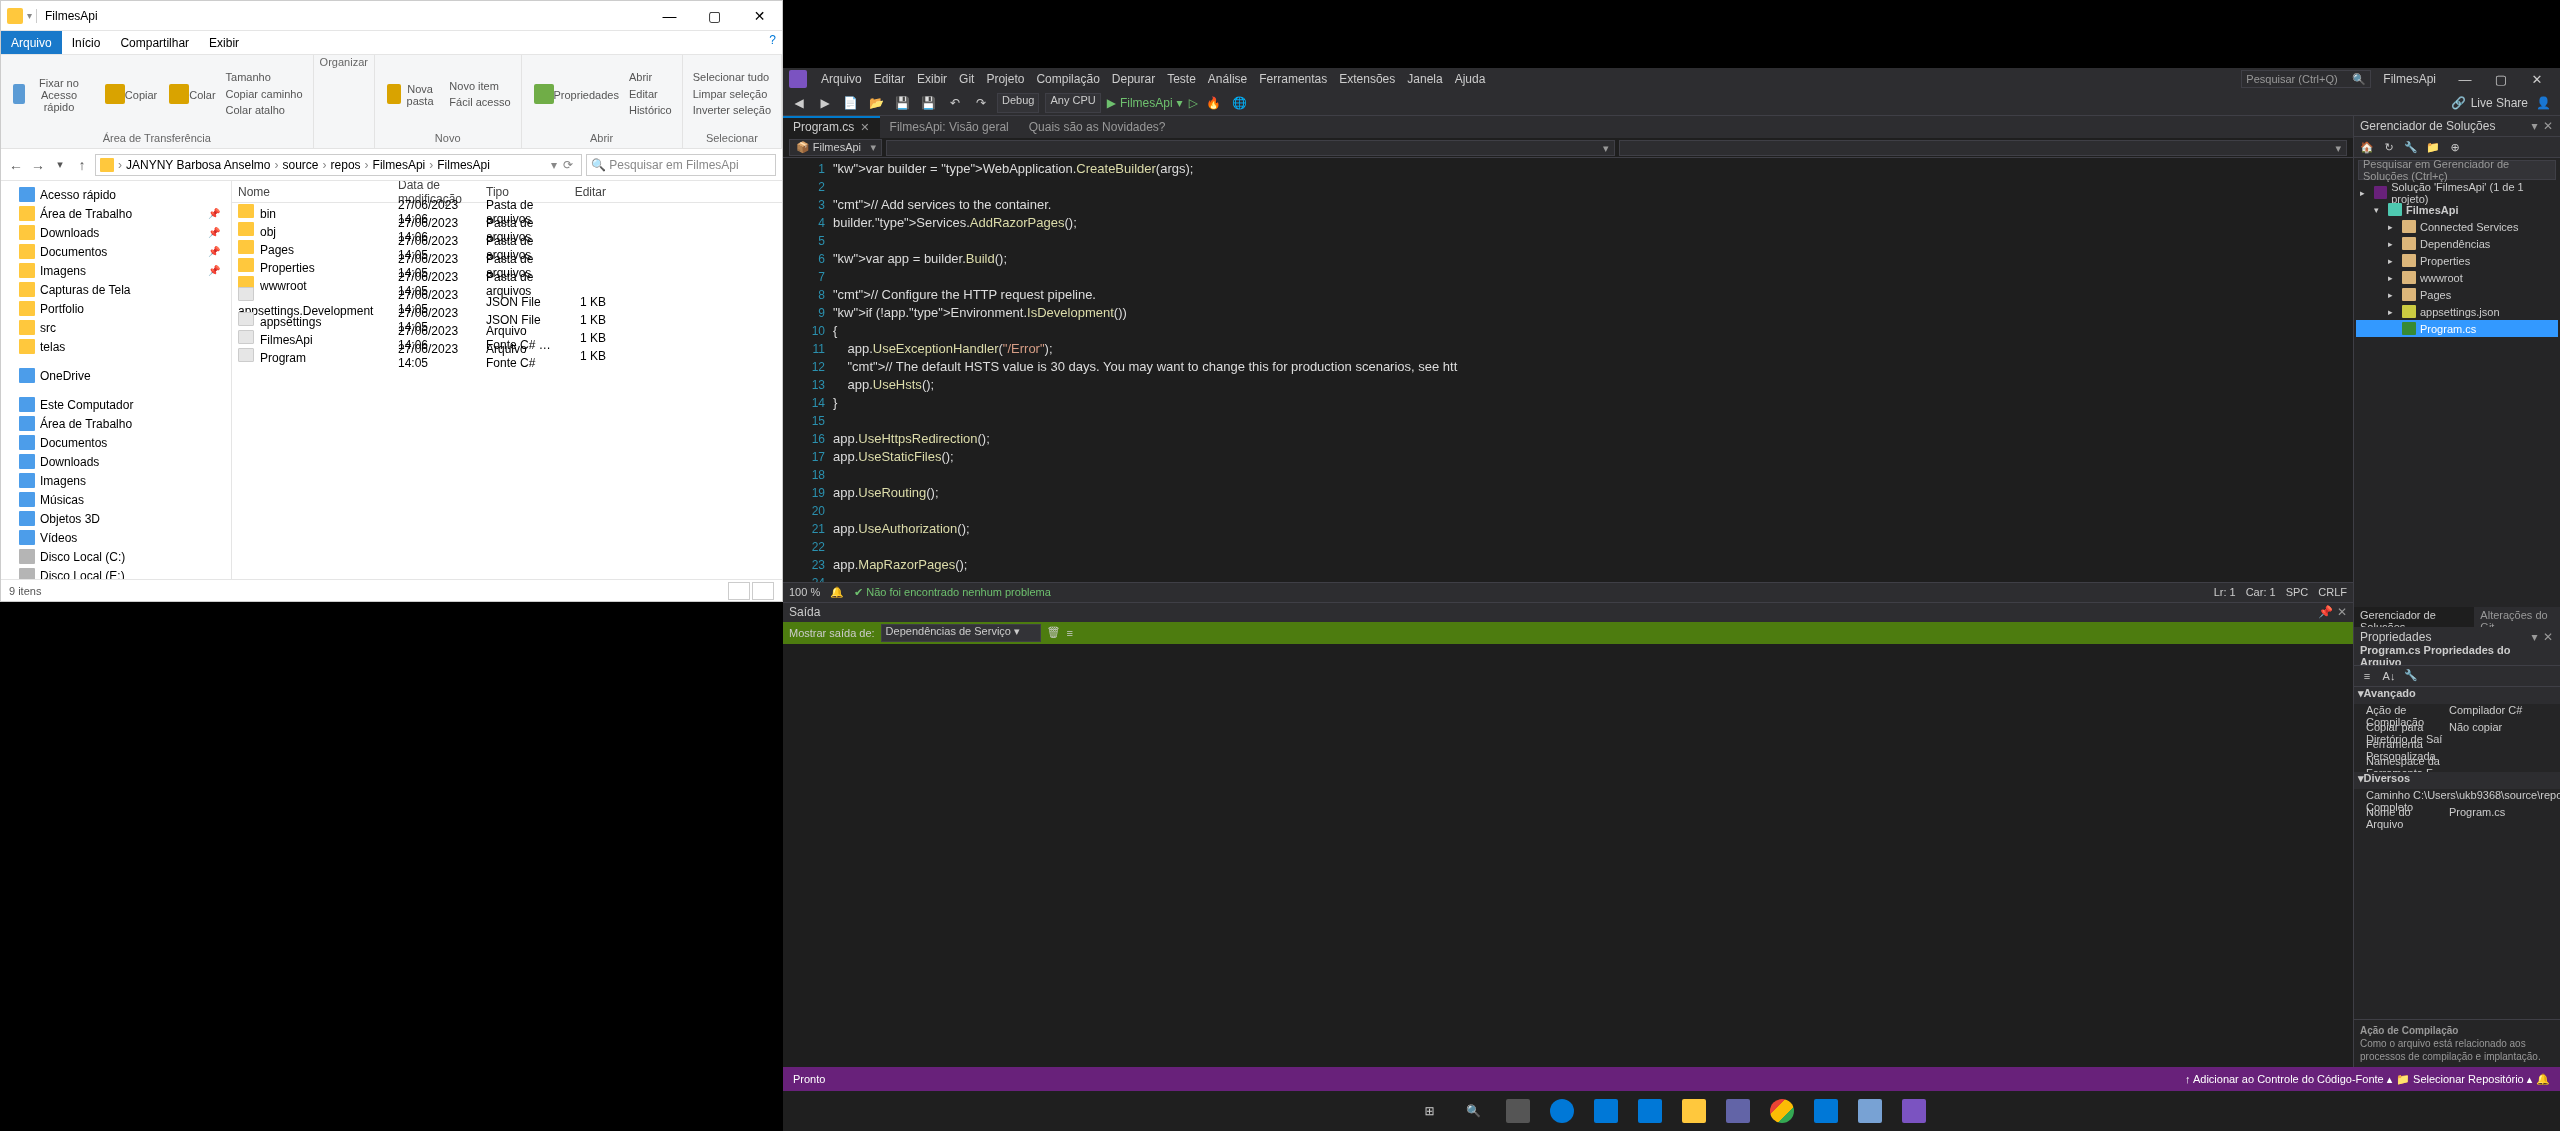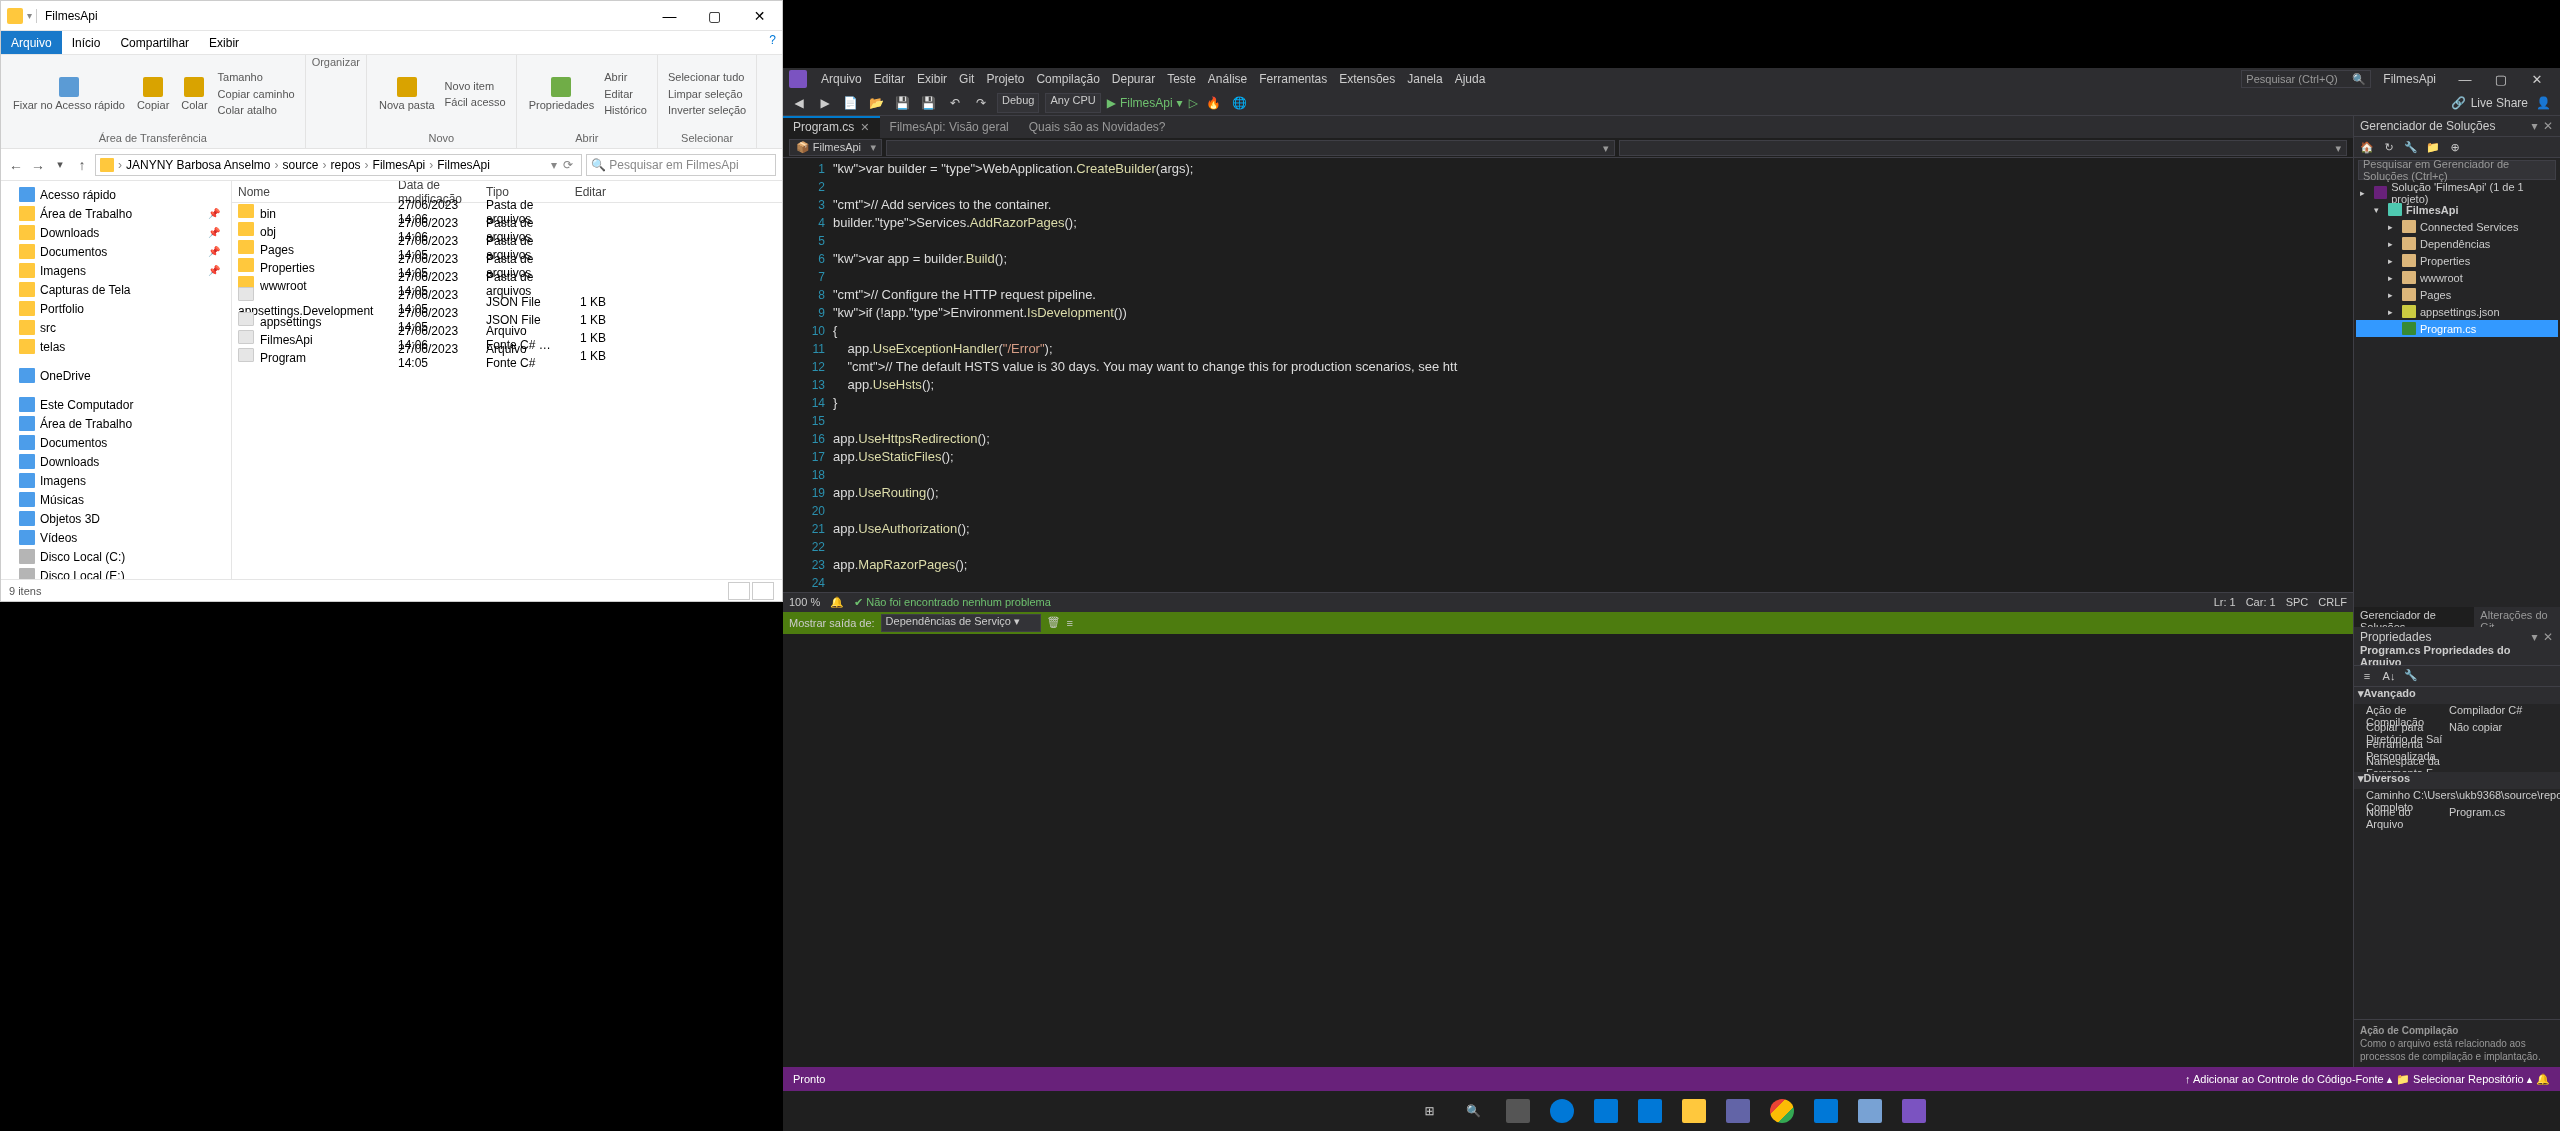--- a/index.html
+++ b/index.html
@@ -12,21 +12,21 @@
 .ex-titlebar .divider{width:1px;height:14px;background:#ccc;margin:0 4px}
 .ex-titlebar .title{flex:1;font-size:12px;padding-left:4px}
 .ex-titlebar .win-btn{width:45px;height:30px;display:flex;align-items:center;justify-content:center;font-size:14px}
 .ex-tabs{height:24px;display:flex;align-items:stretch;border-bottom:1px solid #e5e5e5;font-size:12px;background:#fff}
 .ex-tab{padding:3px 10px;display:flex;align-items:center}
 .ex-tab.active{background:#1979ca;color:#fff}
 .ex-ribbon{height:94px;background:#f5f6f7;display:flex;align-items:stretch;border-bottom:1px solid #e3e3e3;font-size:11px;color:#444}
 .rib-group{display:flex;flex-direction:column;padding:1px 6px 0 6px;border-right:1px solid #e3e3e3}
 .rib-body{flex:1;display:flex;align-items:center;gap:4px;padding:2px}
 .rib-label{height:16px;text-align:center;color:#666;font-size:11px}
-.rib-big{display:flex;flex-direction:column;align-items:center;justify-content:center;padding:2px 4px;color:#555;line-height:1.1}
+.rib-big{display:flex;flex-direction:row;align-items:center;justify-content:center;padding:2px 4px;color:#555;line-height:1.1}
 .rib-big span{font-size:11px;margin-top:2px;text-align:center}
 .rib-ico{width:20px;height:20px;background:#d9a300;border-radius:2px}
 .rib-ico.blue{background:#5b9bd5}
 .rib-ico.gray{background:#acacac}
 .rib-ico.green{background:#70ad47}
 .rib-small{font-size:11px;color:#555;line-height:1.5;white-space:nowrap;padding:0 2px}
 .ex-addr{height:32px;display:flex;align-items:center;gap:4px;padding:0 6px;background:#fff;border-bottom:1px solid #e5e5e5}
 .ex-addr .nav-btn{width:18px;color:#555;font-size:14px;text-align:center}
 .ex-addr .crumb{height:22px;flex:1;border:1px solid #ccc;display:flex;align-items:center;font-size:12px;padding:0 4px;gap:2px}
 .crumb .seg{color:#000}
@@ -482,20 +482,24 @@
     </div>
     <div class="vs-editor-status">
       <span>100 %</span>
       <span style="color:#999">🔔</span>
       <span class="ok">✔ <span>Não foi encontrado nenhum problema</span></span>
       <span style="margin-left:auto">Lr: 1</span>
       <span>Car: 1</span>
       <span>SPC</span>
       <span>CRLF</span>
     </div>
+    <div class="vs-output-head">
+          <span>Saída</span>
+          <span class="pin">📌 ✕</span>
+        </div>
     <div class="vs-output-bar">
       <span>Mostrar saída de:</span>
       <div class="combo"><span>Dependências de Serviço</span> ▾</div>
       <div class="tb">🗑</div>
       <div class="tb">≡</div>
     </div>
     <div class="vs-output-body"></div>
   </div>
 
   <div class="vs-side">

